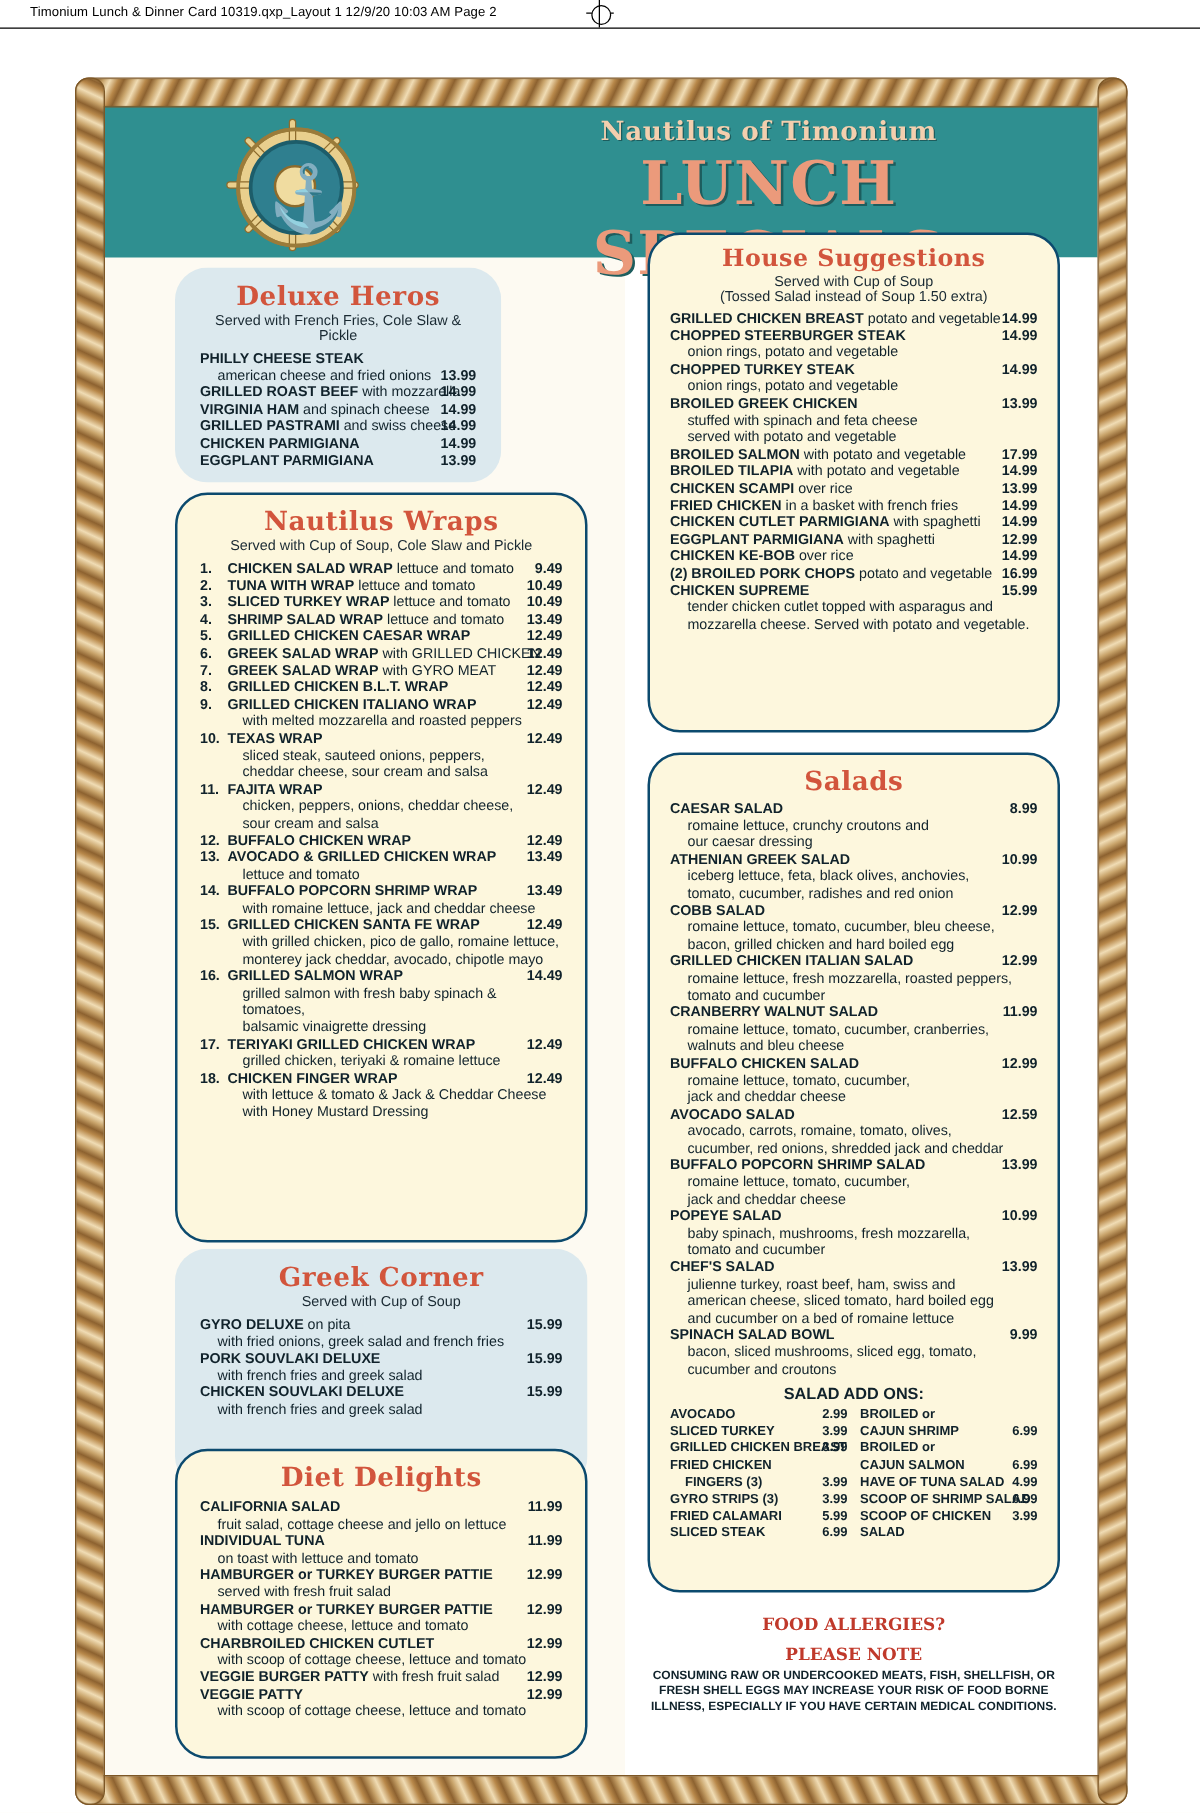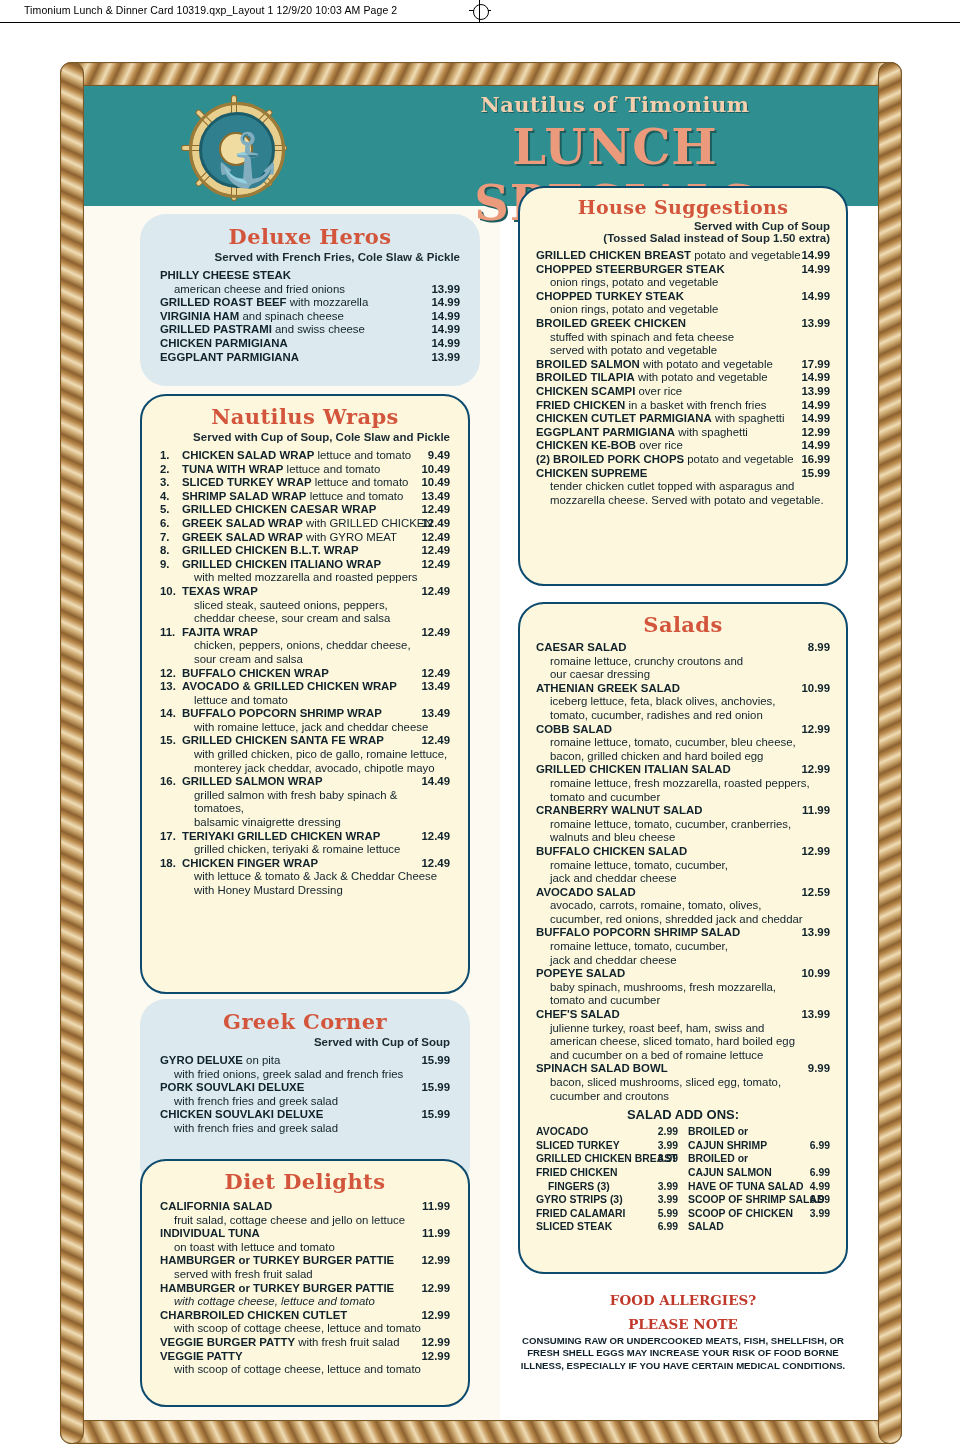--- a/index.html
+++ b/index.html
@@ -37,21 +37,21 @@
   .spoke{position:absolute;left:57px;top:0px;width:4px;height:104px;background:#e9cf8d;border-radius:2px;box-shadow:0 0 0 1px #8d6b2c;}
   .s2{transform:rotate(45deg);transform-origin:50% 50%;}
   .s3{transform:rotate(90deg);transform-origin:50% 50%;}
   .s4{transform:rotate(135deg);transform-origin:50% 50%;}
   .anchor{position:absolute;left:40px;top:38px;width:38px;height:70px;color:#3a3f46;font-size:52px;line-height:52px;text-align:center;}
   
   .panel{position:absolute;border-radius:26px;}
   .panel-cream{background:#fdf7dd;border:2px solid #0c4a6e;}
   .panel-blue{background:#dce9ee;border:2px solid transparent;}
   .hdr{font-family:"DejaVu Serif",serif;font-weight:bold;color:#d2553c;text-align:center;letter-spacing:.4px;}
-  .sub{text-align:right;font-size:11.5px;color:#1a2a33;font-weight:bold;}
+  .sub{text-align:center;font-size:11.5px;color:#1a2a33;}
   .row{position:relative;font-size:11.4px;color:#10222b;line-height:13.6px;}
   .nm{font-weight:bold;}
   .dsc{font-weight:normal;}
   .pr{position:absolute;right:0;top:0;font-weight:bold;}
   .numlist .row{padding-left:22px;}
   .numlist .num{position:absolute;left:0;top:0;font-weight:bold;}
   .small{font-size:10.4px;}
   .notes{font-size:9.6px;line-height:12.4px;color:#10222b;text-align:center;font-weight:bold;}
   .notes-hdr{font-family:"DejaVu Serif",serif;color:#c0392b;font-weight:bold;font-size:13.5px;text-align:center;}
   .addons-hdr{text-align:center;font-weight:bold;font-size:13px;color:#10222b;}
@@ -97,21 +97,21 @@
     <div class="spoke"></div>
       <div class="spoke s2"></div>
       <div class="spoke s3"></div>
       <div class="spoke s4"></div>
     <div class="wheel-outer" style="background:transparent;"></div>
     <div class="wheel-mid"></div>
     <div class="wheel-in"></div>
     <div class="anchor">⚓</div>
   </div>
 
-  <div class="panel panel-blue" id="p-heros" style="left:140px;top:180px;width:340px;height:172px;padding:8px 18px 8px 18px;box-sizing:border-box;">
+  <div class="panel panel-blue" id="p-heros" style="left:140px;top:180px;width:261px;height:172px;padding:8px 18px 8px 18px;box-sizing:border-box;">
     <div class="hdr" style="font-size:21px;">Deluxe Heros</div>
     <div class="sub" style="margin-top:2px;">Served with French Fries, Cole Slaw &amp; Pickle</div>
     <div id="heros-list" style="margin-top:6px;">
         <div>
           <div class="row"><span class="nm">PHILLY CHEESE STEAK</span></div>
         </div>
         <div>
           <div class="row" style="padding-left: 14px;"><span class="dsc">american cheese and fried onions</span><span class="pr">13.99</span></div>
         </div>
         <div>
@@ -236,21 +236,21 @@
         <div>
           <div class="row"><span class="nm">INDIVIDUAL TUNA</span><span class="pr">11.99</span></div>
           <div class="row" style="padding-left: 14px;">on toast with lettuce and tomato</div>
         </div>
         <div>
           <div class="row"><span class="nm">HAMBURGER or TURKEY BURGER PATTIE</span><span class="pr">12.99</span></div>
           <div class="row" style="padding-left: 14px;">served with fresh fruit salad</div>
         </div>
         <div>
           <div class="row"><span class="nm">HAMBURGER or TURKEY BURGER PATTIE</span><span class="pr">12.99</span></div>
-          <div class="row" style="padding-left: 14px; font-style: italic;">with cottage cheese, lettuce and tomato</div>
+          <div class="row" style="padding-left: 14px;">with cottage cheese, lettuce and tomato</div>
         </div>
         <div>
           <div class="row"><span class="nm">CHARBROILED CHICKEN CUTLET</span><span class="pr">12.99</span></div>
           <div class="row" style="padding-left: 14px;">with scoop of cottage cheese, lettuce and tomato</div>
         </div>
         <div>
           <div class="row"><span class="nm">VEGGIE BURGER PATTY</span><span class="dsc"> with fresh fruit salad</span><span class="pr">12.99</span></div>
         </div>
         <div>
           <div class="row"><span class="nm">VEGGIE PATTY</span><span class="pr">12.99</span></div>

